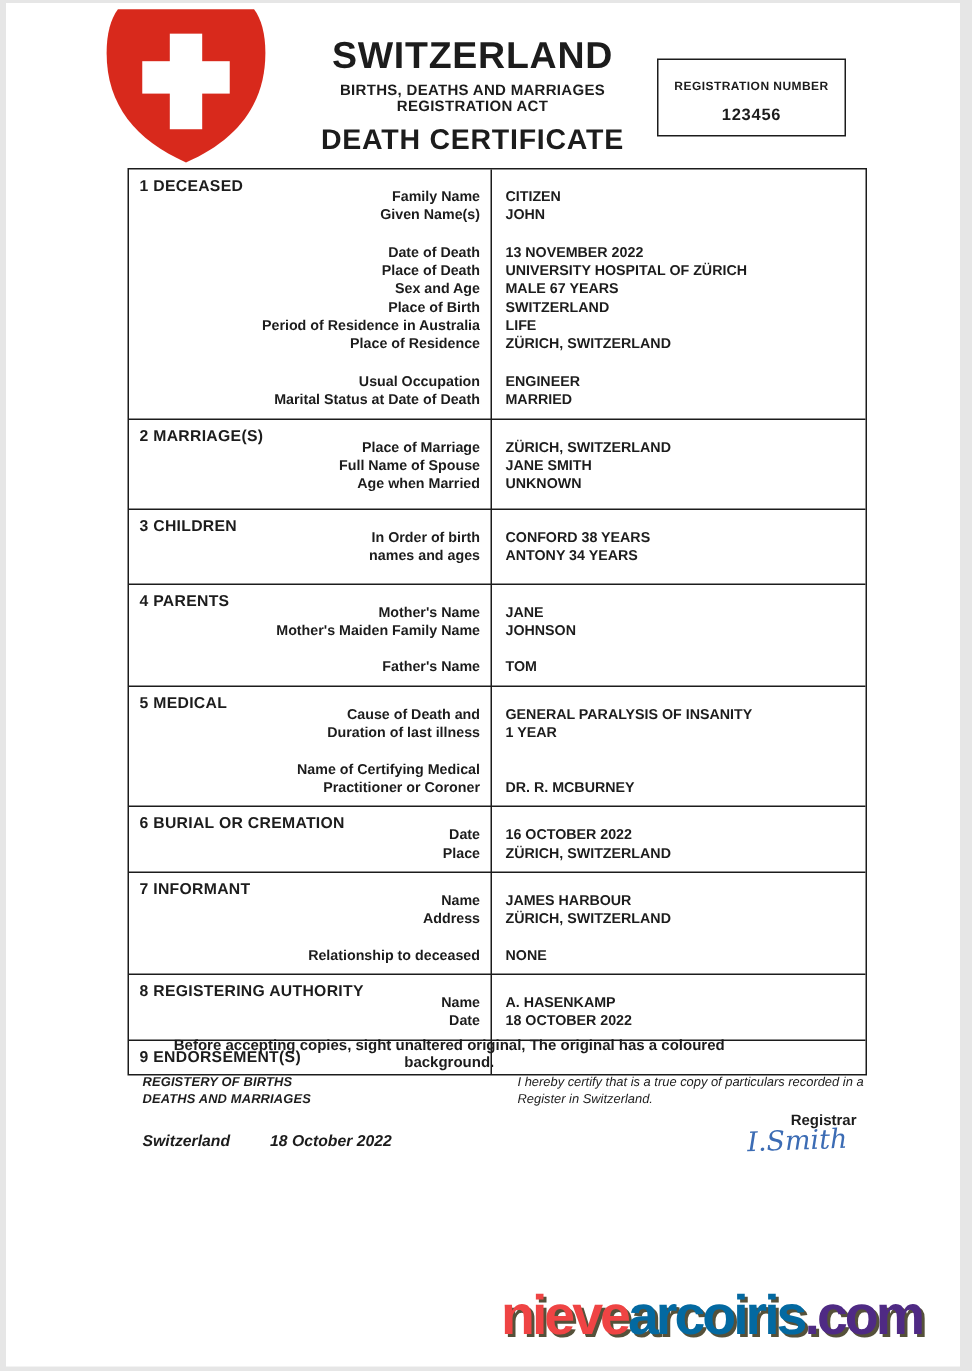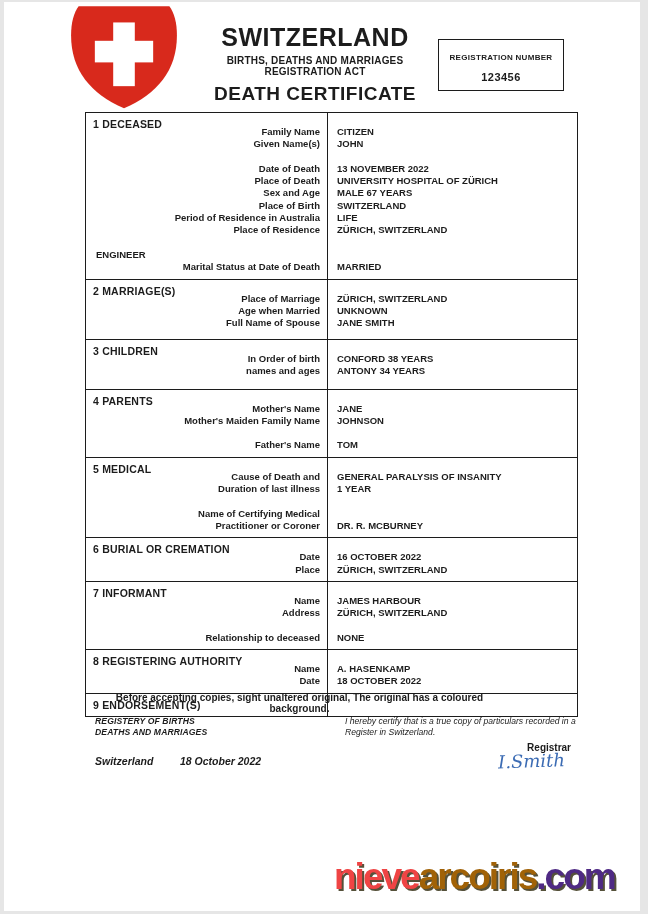--- a/index.html
+++ b/index.html
@@ -155,42 +155,43 @@
           </div>
           <div class="row">
             <div class="lbl">Place of Residence</div>
             <div class="val">ZÜRICH, SWITZERLAND</div>
           </div>
           <div class="row">
             <div class="lbl"></div>
             <div class="val"></div>
           </div>
           <div class="row">
+            <div class="lbl">Usual Occupation</div>
             <div class="val">ENGINEER</div>
           </div>
           <div class="row">
             <div class="lbl">Marital Status at Date of Death</div>
             <div class="val">MARRIED</div>
           </div>
         </div>
       </div>
       <div class="section" style="min-height: 60px;">
         <div class="sec-title">2 MARRIAGE(S)</div>
         <div class="rows">
           <div class="row">
             <div class="lbl">Place of Marriage</div>
             <div class="val">ZÜRICH, SWITZERLAND</div>
           </div>
           <div class="row">
+            <div class="lbl">Full Name of Spouse</div>
+            <div class="val">JANE SMITH</div>
+          </div>
+          <div class="row">
             <div class="lbl">Age when Married</div>
             <div class="val">UNKNOWN</div>
-          </div>
-          <div class="row">
-            <div class="lbl">Full Name of Spouse</div>
-            <div class="val">JANE SMITH</div>
           </div>
         </div>
       </div>
       <div class="section" style="min-height: 50px;">
         <div class="sec-title">3 CHILDREN</div>
         <div class="rows">
           <div class="row">
             <div class="lbl">In Order of birth</div>
             <div class="val">CONFORD 38 YEARS</div>
           </div>
@@ -307,15 +308,15 @@
   </div>
 
   <div class="certify-block">I hereby certify that is a true copy of particulars recorded in a Register in Switzerland.</div>
 
   <div class="registrar-label">Registrar</div>
   <div class="signature" style="color: rgb(60, 108, 180);">I.Smith</div>
 
   <div class="place-label">Switzerland</div>
   <div class="date-label">18 October 2022</div>
 
-  <div class="watermark"><span style="color: #ef4444; margin-top: 36px;">nieve</span><span style="color: #a16207;">arcoiris</span><span style="color: rgb(79, 42, 132);">.com</span></div>
+  <div class="watermark"><span style="color: #ef4444; margin-top: 36px;">nieve</span><span style="color: #0369a1;">arcoiris</span><span style="color: rgb(79, 42, 132);">.com</span></div>
 
 </div>
 
 </body></html>

